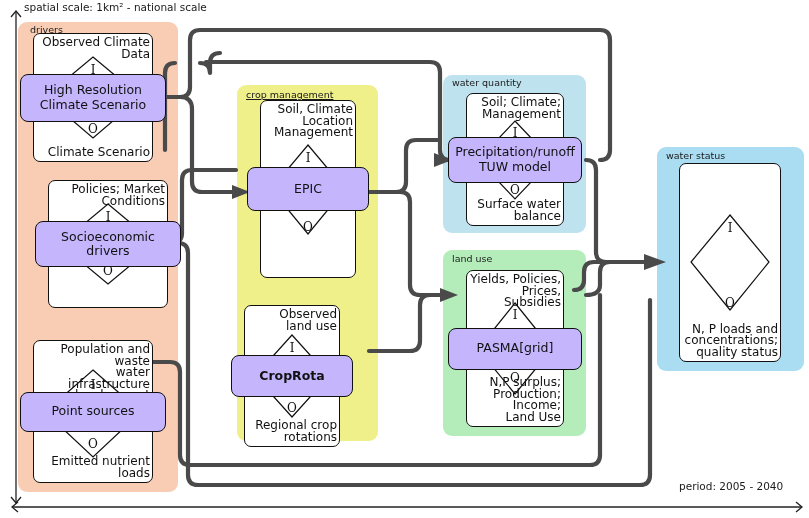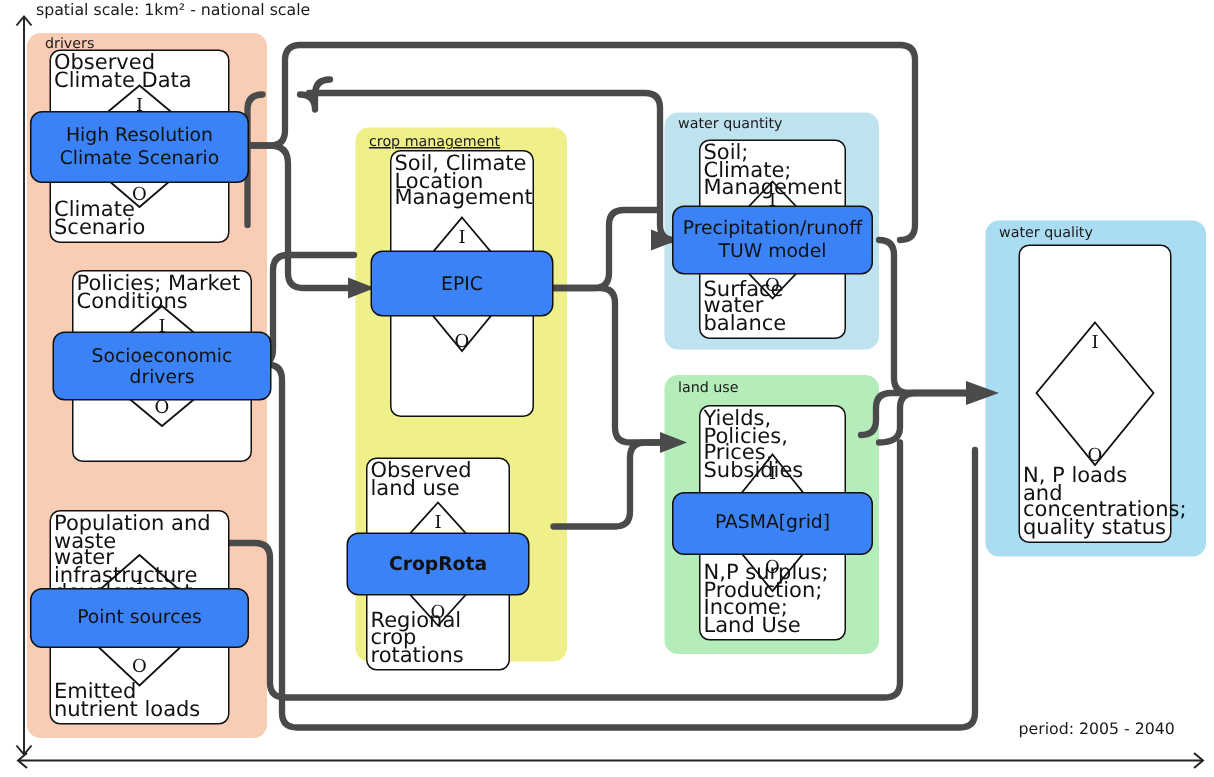--- a/index.html
+++ b/index.html
@@ -29,31 +29,31 @@
   #group-landuse{left:443px;top:250px;width:143px;height:186px;background:#b4edba;}
   #title-landuse{left:452px;top:253px;}
 
   #group-waterquality{left:657px;top:147px;width:147px;height:224px;background:#aadcf2;}
   #title-waterquality{left:666px;top:150px;}
 
   
   .unit{position:absolute;}
   .io-box{position:absolute;left:0;top:0;right:0;bottom:0;
           border:1.3px solid #111;border-radius:7px;background:#ffffff;}
-  .io-text{position:absolute;left:3px;right:3px;text-align:left;
-           font-size:14px;line-height:11.5px;color:#111;}
+  .io-text{position:absolute;left:3px;right:3px;text-align:right;
+           font-size:12px;line-height:11.5px;color:#111;}
   .io-in{top:4px;}
   .io-out{bottom:4px;}
   .diamond{position:absolute;left:8px;right:8px;top:50%;transform:translateY(-50%);
            height:0;}
   .io-letter{position:absolute;left:0;right:0;text-align:center;
              font-size:12px;font-family:"DejaVu Serif","Liberation Serif",serif;color:#111;}
   .title-box{position:absolute;left:-13px;right:-13px;top:50%;
              transform:translateY(-50%);
-             border:1.4px solid #111;border-radius:8px;background:#3b82f6;
+             border:1.4px solid #111;border-radius:8px;background:#c4b5fd;
              display:flex;align-items:center;justify-content:center;
              text-align:center;font-size:12.5px;line-height:14.5px;color:#111;
              box-sizing:border-box;padding:10px 2px;}
 
   #unit-climate{left:33px;top:33px;width:120px;height:129px;}
   #unit-climate .title-box{height:48px;}
   #unit-socio{left:48px;top:180px;width:120px;height:128px;}
   #unit-socio .title-box{height:46px;}
   #unit-point{left:33px;top:340px;width:120px;height:143px;}
   #unit-point .title-box{height:40px;}
@@ -105,21 +105,21 @@
   <div class="group" id="group-crop"></div>
   <div class="group-title" id="title-crop">crop management</div>
 
   <div class="group" id="group-waterquantity"></div>
   <div class="group-title" id="title-waterquantity">water quantity</div>
 
   <div class="group" id="group-landuse"></div>
   <div class="group-title" id="title-landuse">land use</div>
 
   <div class="group" id="group-waterquality"></div>
-  <div class="group-title" id="title-waterquality">water quality</div>
+  <div class="group-title" id="title-waterquality">water status</div>
 
   <svg id="connectors">
 
     <path d="M153,97 L180,97 Q190,97 190,87 L190,40 Q190,30 200,30 L600,30 Q610,30 610,40 L610,150
              Q610,160 600,160 L600,160"></path>
 
     <path d="M153,97 L180,97 Q192,97 192,109 L192,182 Q192,192 202,192 L240,192"></path>
 
     <path d="M200,63 Q210,63 210,73 L210,63 Q210,53 220,53"></path>
     <path d="M175,63 Q165,63 165,73 L165,150"></path>

